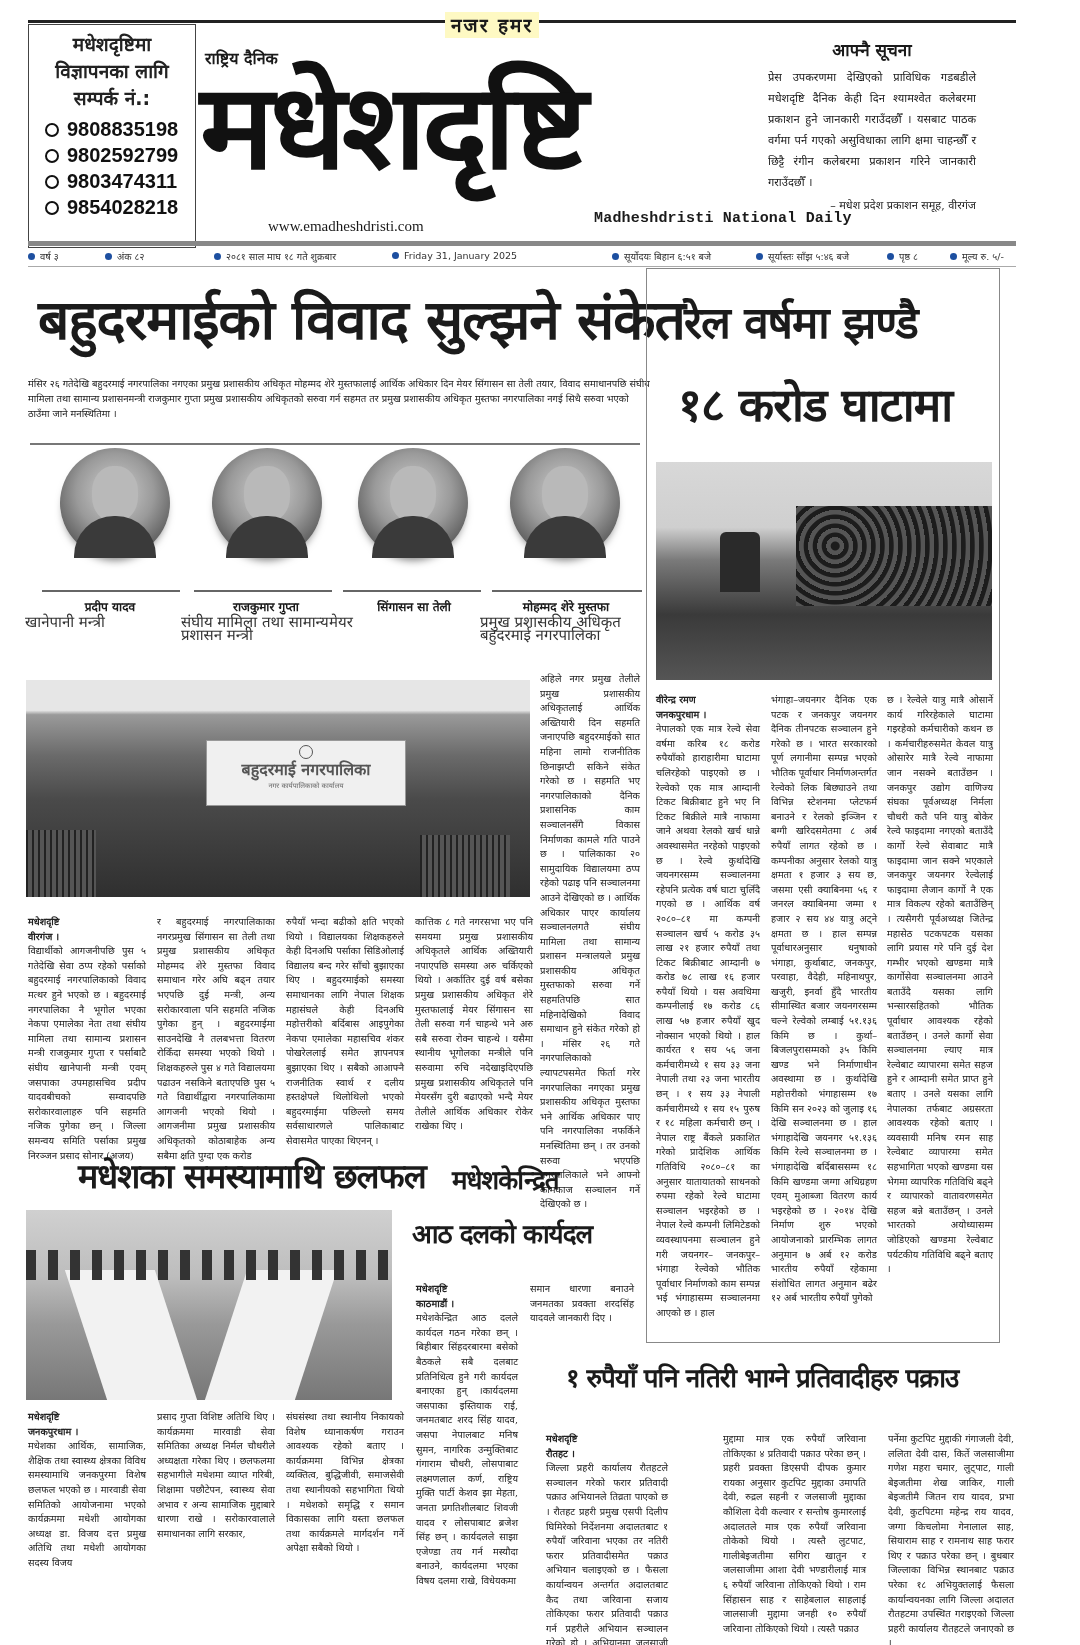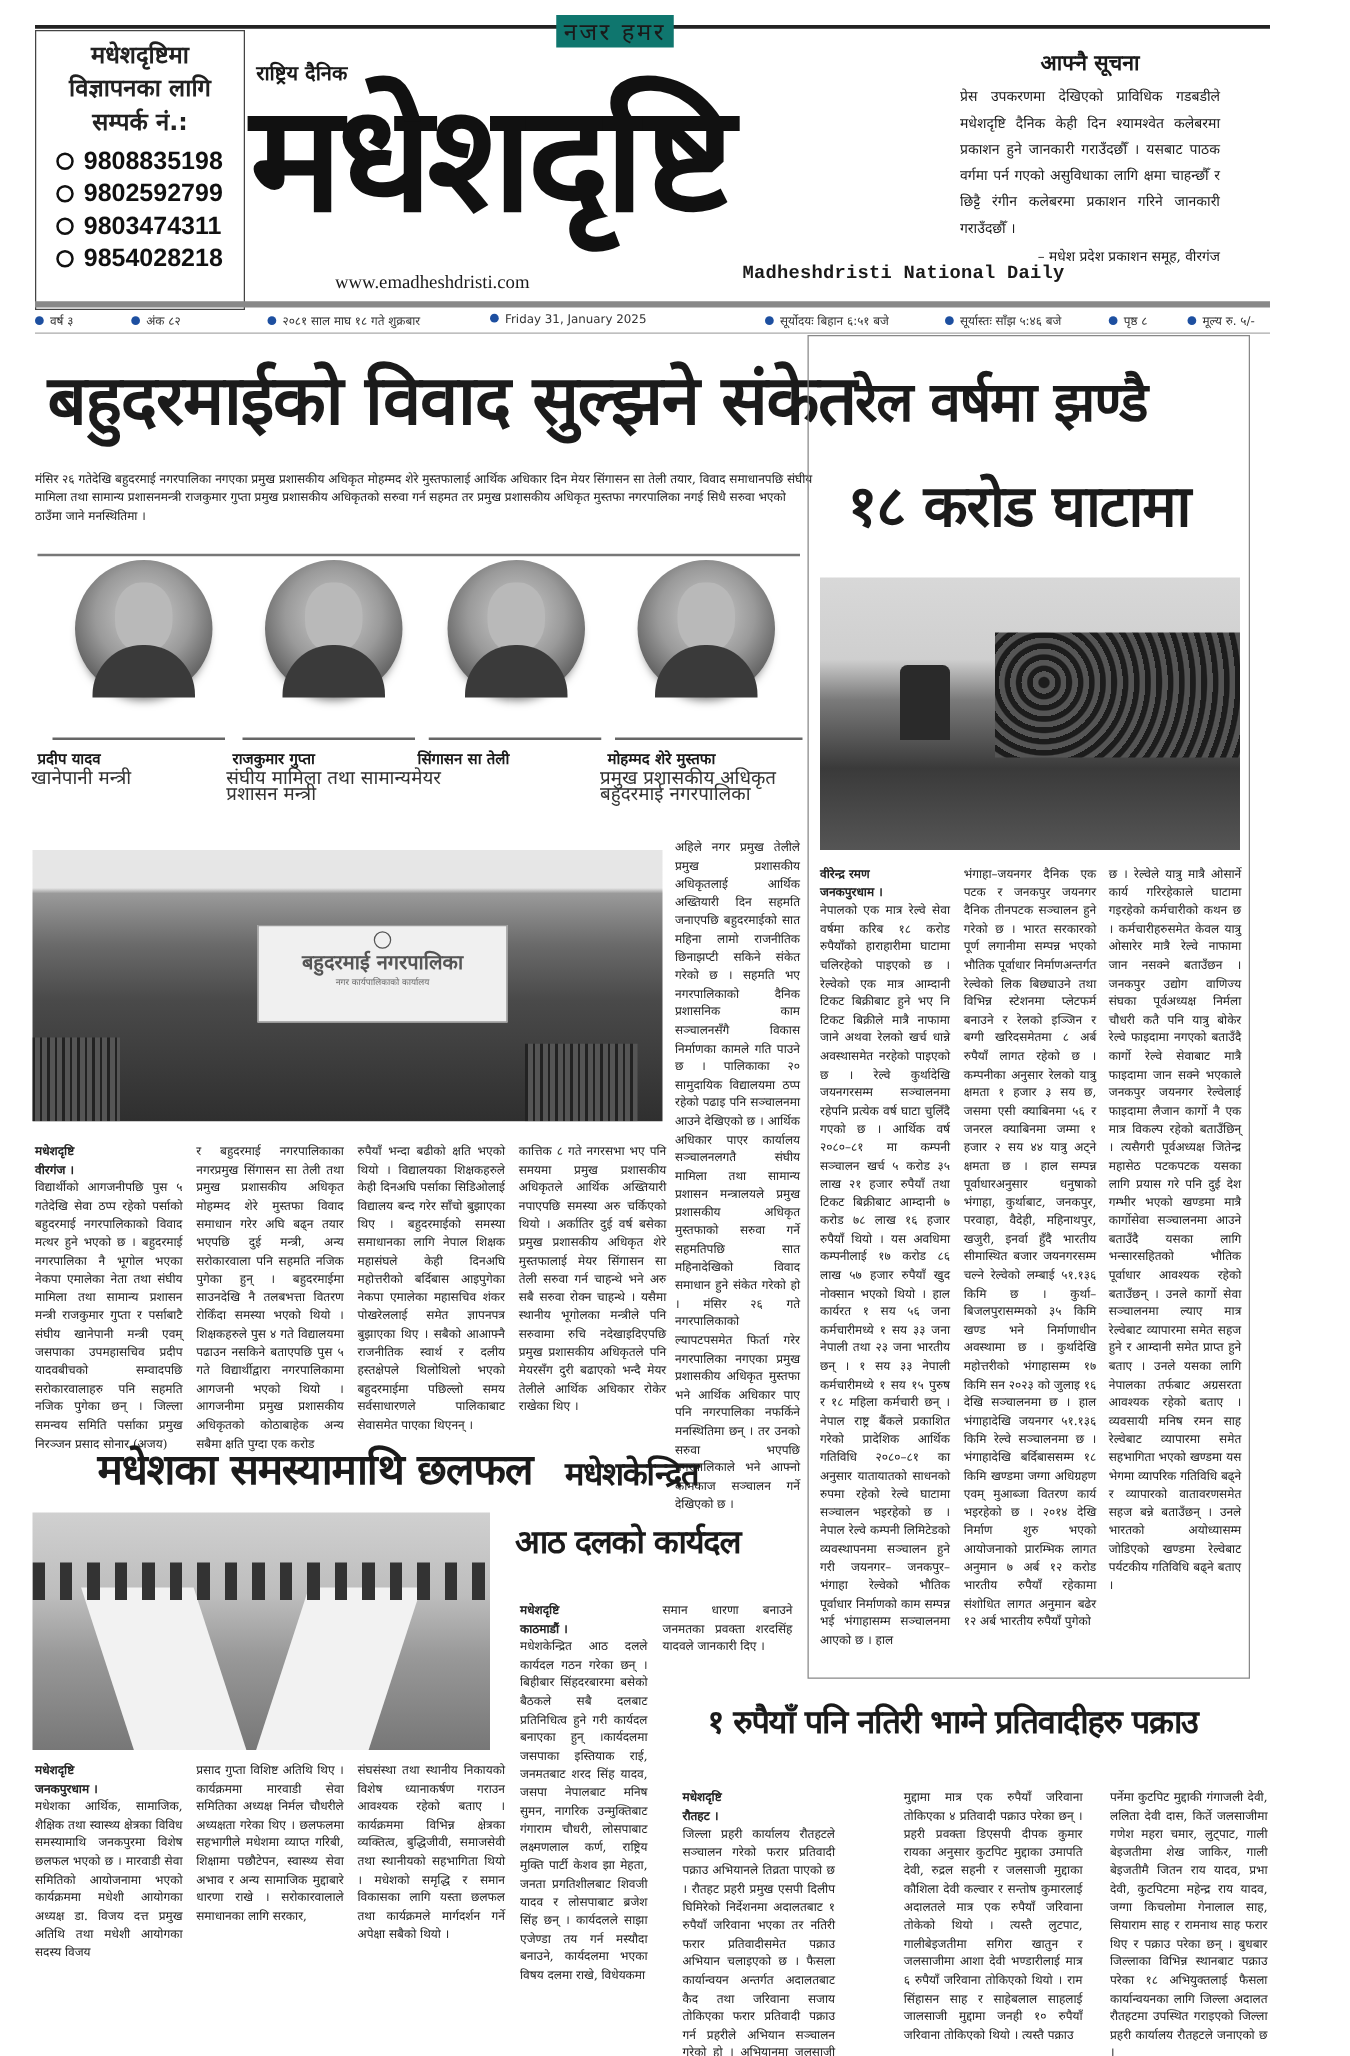--- a/index.html
+++ b/index.html
@@ -4,39 +4,39 @@
 <style>
 *{box-sizing:border-box;margin:0;padding:0}
 html,body{width:1080px;height:1645px;background:#fff;overflow:hidden}
 body{position:relative;font-family:"DejaVu Serif",serif;color:#1a1a1a}
 .abs{position:absolute}
 .rule{position:absolute;background:#222}
 .adbox{left:28px;top:24px;width:168px;height:224px;border:1.5px solid #444;text-align:center;padding-top:6px}
 .adbox .t{font-family:"DejaVu Sans",sans-serif;font-weight:bold;font-size:19px;line-height:27px;color:#222}
 .adbox .ph{font-family:"Liberation Sans",sans-serif;font-weight:bold;font-size:20px;line-height:26px;color:#111;text-align:left;padding-left:16px}
 .adbox .ph span.ic{display:inline-block;width:14px;height:14px;border:2px solid #111;border-radius:50%;margin-right:8px;vertical-align:-1px}
-.tagline{left:445px;top:12px;font-family:"DejaVu Sans",sans-serif;font-weight:normal;font-size:19px;letter-spacing:2px;background:#0f766e;padding:0 6px}
+.tagline{left:445px;top:12px;font-family:"DejaVu Sans",sans-serif;font-weight:bold;font-size:19px;letter-spacing:2px;background:#fef9c3;padding:0 6px}
 .rashtriya{left:205px;top:47px;font-family:"DejaVu Sans",sans-serif;font-size:16px;font-weight:bold}
 .masthead{left:200px;top:52px;font-family:"DejaVu Sans",sans-serif;font-weight:bold;font-size:118px;line-height:150px;letter-spacing:-4px;color:#111;transform:scaleX(1.05);transform-origin:left}
 .website{left:268px;top:218px;font-family:"Liberation Serif",serif;font-size:15px}
 .engname{left:594px;top:210px;font-family:Liberation Mono, monospace;font-size:15px;font-weight:bold;letter-spacing:0.2px}
 .notice{left:768px;top:38px;width:208px}
 .notice h3{font-family:"DejaVu Sans",sans-serif;font-size:17px;text-align:center;margin-bottom:6px}
 .notice p{font-family:"DejaVu Serif",serif;font-size:11.2px;line-height:21px;text-align:justify}
 .notice .sig{text-align:right;font-size:11px;margin-top:2px}
 .infobar{left:28px;top:250px;width:988px;height:14px;display:flex;font-family:"DejaVu Sans",sans-serif;font-size:9.5px;color:#333}
 .infobar .it{position:absolute;white-space:nowrap}
 .infobar .dot{display:inline-block;width:7px;height:7px;border-radius:50%;background:#1d4fa0;margin-right:5px;vertical-align:0}
 .h1{font-family:"DejaVu Sans",sans-serif;font-weight:bold;color:#1b1b1b;white-space:nowrap;letter-spacing:-1px}
 .lede{left:28px;top:376px;width:622px;font-size:9.6px;line-height:15px;color:#222}
 .portrait{position:absolute;width:110px;height:110px;border-radius:50%;background:radial-gradient(circle at 50% 40%,#cfcfcf 0,#9a9a9a 45%,#555 80%,#2a2a2a 100%);box-shadow:0 6px 8px -4px #777}
 .portrait .face{position:absolute;left:32px;top:18px;width:46px;height:56px;border-radius:45%;background:#b9b9b9}
 .portrait .body{position:absolute;left:14px;top:68px;width:82px;height:42px;border-radius:40px 40px 0 0;background:#3a3a3a}
 .pline{position:absolute;height:2px;background:#666;width:138px}
-.pname{position:absolute;width:160px;text-align:left;font-weight:bold;font-size:12px}
+.pname{position:absolute;width:160px;text-align:center;font-weight:bold;font-size:12px}
 .prole{position:absolute;width:170px;text-align:left;font-size:15px;line-height:13px;color:#333}
 .photo{position:absolute;overflow:hidden}
 .col{position:absolute;font-size:9.6px;line-height:14.6px;text-align:justify;color:#222}
 .col b{display:block;font-weight:bold}
 .railbox{left:646px;top:268px;width:354px;height:1075px;border:1.5px solid #888}
 </style>
 </head>
 <body>
 
 <div class="rule" style="left:28px;top:20px;width:988px;height:3px;"></div>
@@ -109,21 +109,21 @@
   <div class="portrait" style="left:510px;top:448px">
       <div class="face"></div>
       <div class="body"></div>
     </div>
   <div class="pline" style="left:492px;top:590px;width:150px"></div>
   <div class="pname" style="left:486px;top:598px">मोहम्मद शेरे मुस्तफा</div>
   <div class="prole" style="left:480px;top:616px;width:170px">प्रमुख प्रशासकीय अधिकृत बहुदरमाई नगरपालिका</div>
 </div>
 
 <div class="photo" style="left:26px;top:680px;width:504px;height:217px;background:linear-gradient(#e6e6e6 0,#e6e6e6 14%,#9a9a9a 16%,#6a6a6a 35%,#4a4a4a 55%,#2f2f2f 100%);">
-  <div style="position:absolute;left:180px;top:60px;width:200px;height:78px;background:#f0f0f0;border:1px solid #999;text-align:center;">
+  <div style="position:absolute;left:180px;top:60px;width:200px;height:66px;background:#f0f0f0;border:1px solid #999;text-align:center;">
     <div style="margin:4px auto 0;width:14px;height:14px;border:1.5px solid #555;border-radius:50%"></div>
     <div style="font-family:'DejaVu Sans',sans-serif;font-weight:bold;font-size:16px;color:#555;line-height:22px">बहुदरमाई नगरपालिका</div>
     <div style="font-size:7px;color:#666">नगर कार्यपालिकाको कार्यालय</div>
   </div>
   <div style="position:absolute;left:0;top:150px;width:70px;height:67px;background:repeating-linear-gradient(90deg,#222 0,#222 2px,#555 2px,#555 6px)"></div>
   <div style="position:absolute;right:20px;top:155px;width:90px;height:62px;background:repeating-linear-gradient(90deg,#222 0,#222 2px,#555 2px,#555 6px)"></div>
 </div>
 
 <div class="col" style="left:28px;top:915px;width:118px;">
   <b>मधेशदृष्टि</b>

